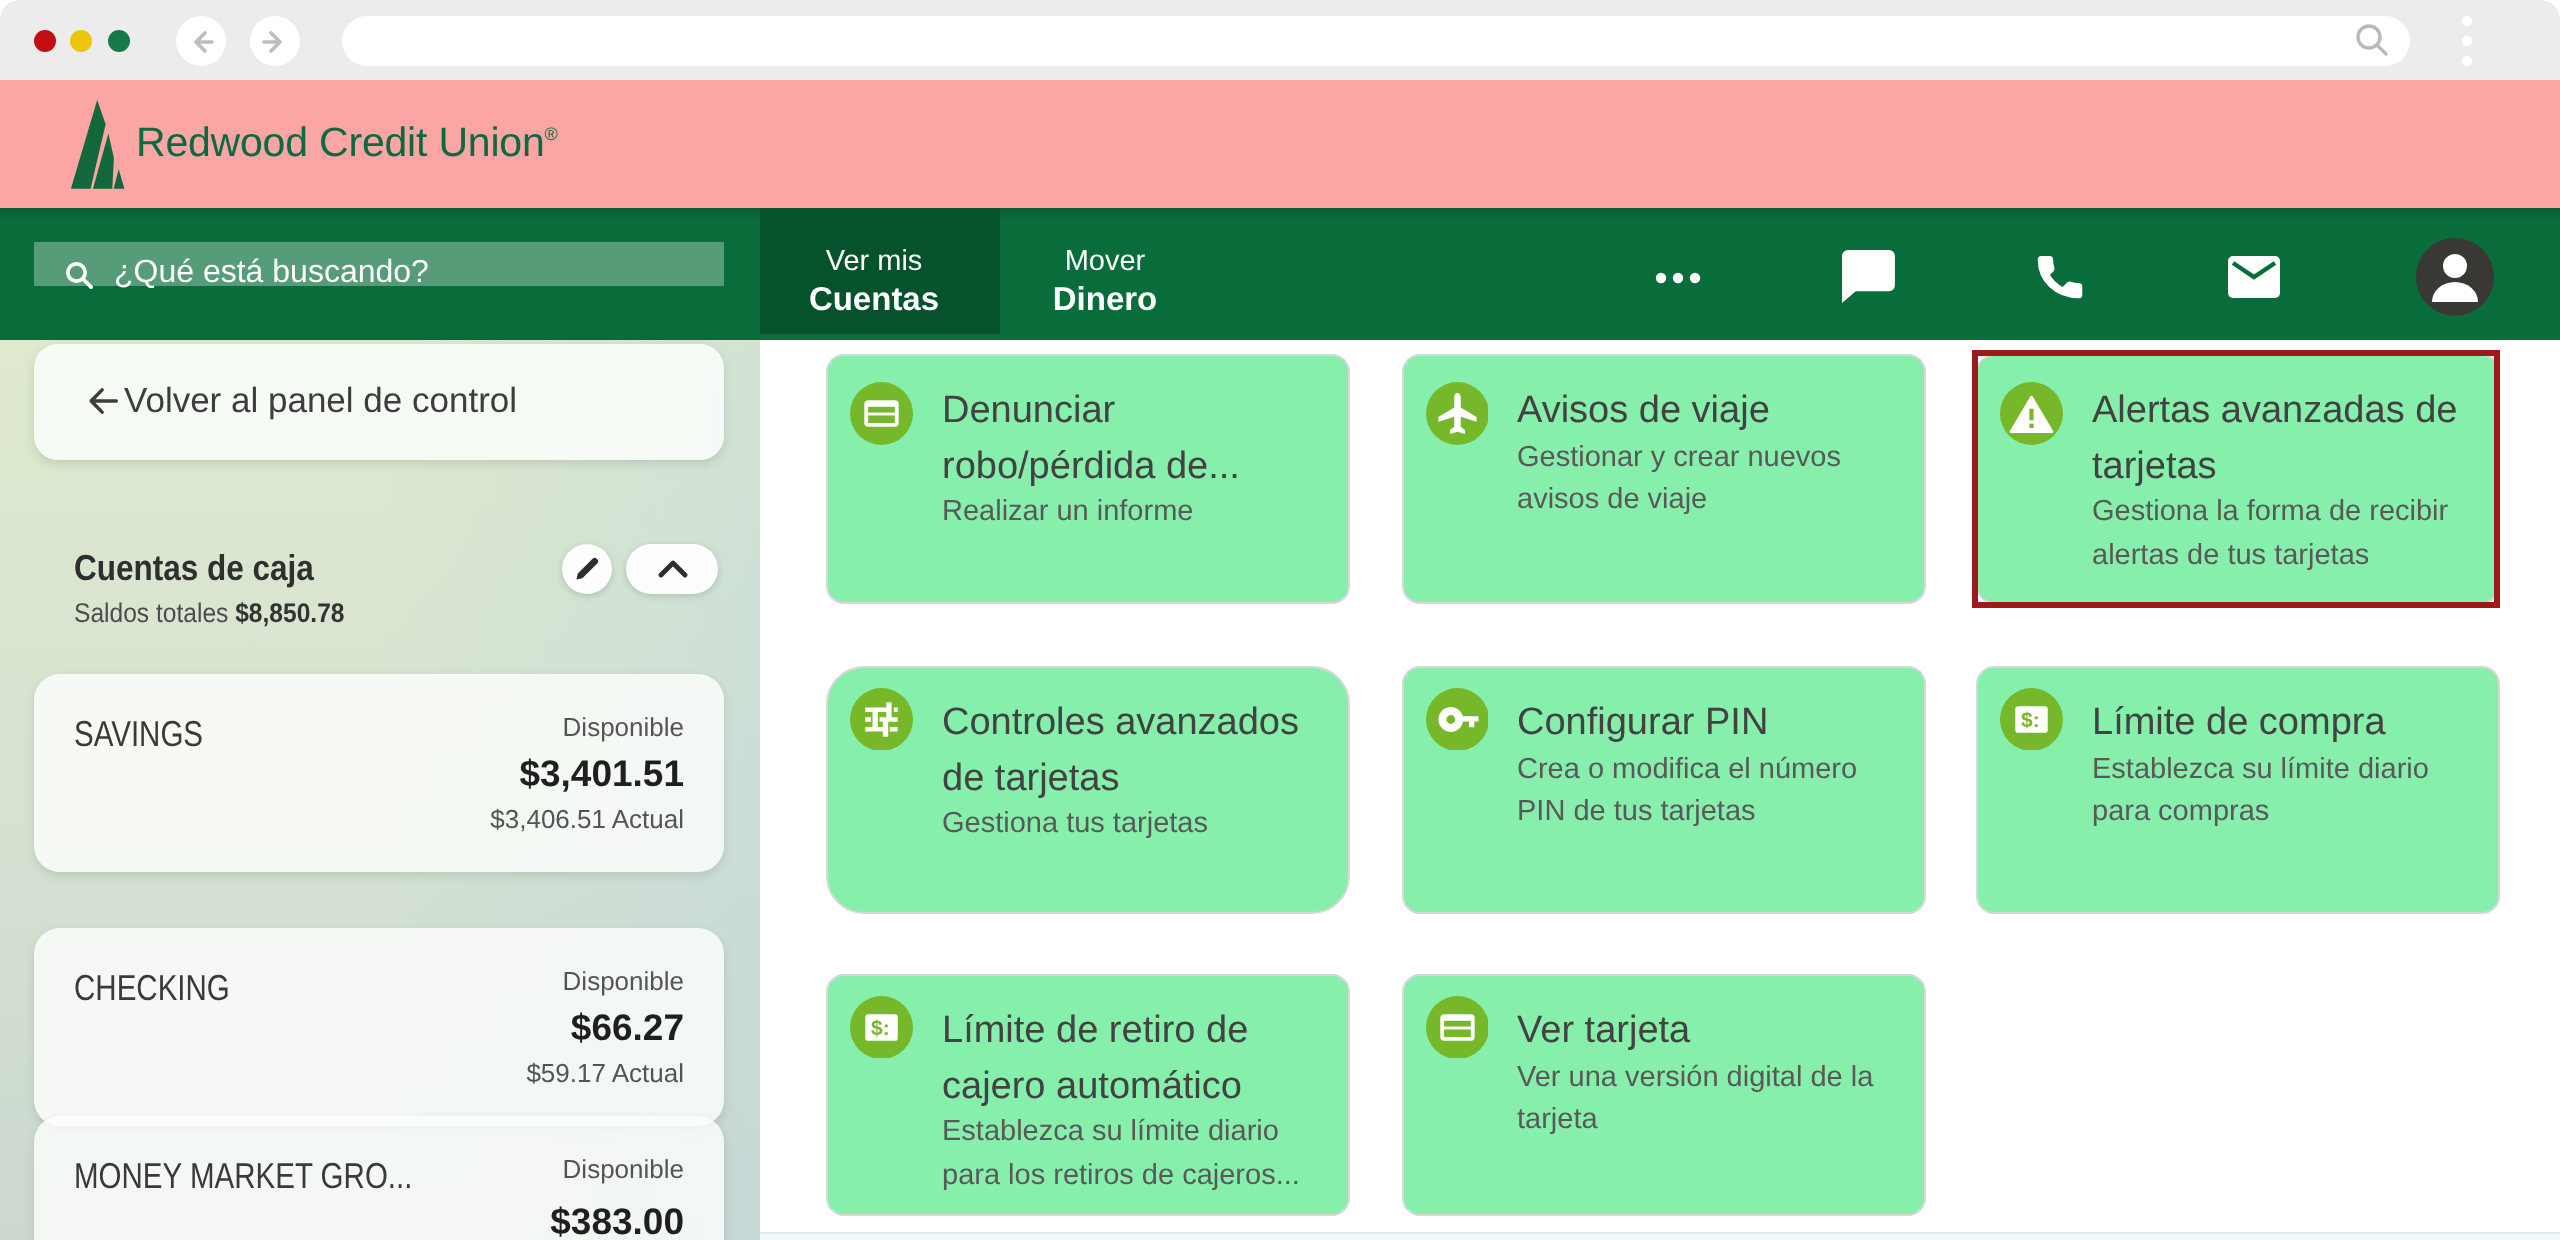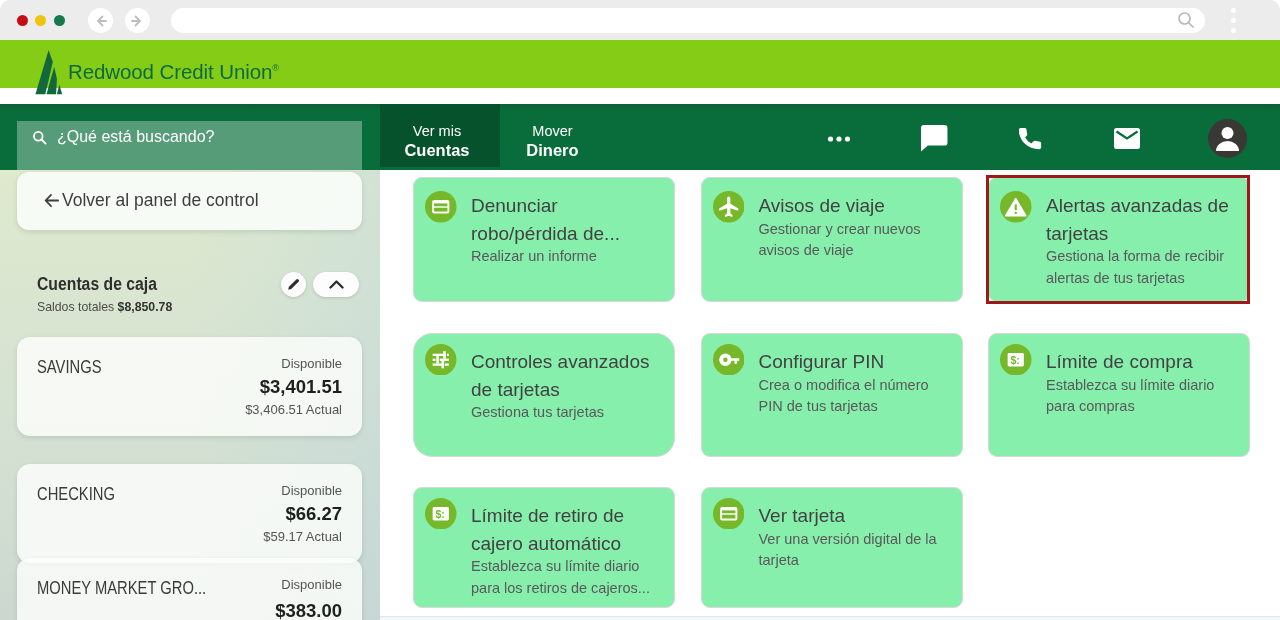--- a/index.html
+++ b/index.html
@@ -11,28 +11,28 @@
     background:#ececec; border-radius:10px 10px 0 0; }
   .tl { position:absolute; top:15px; width:11px; height:11px; border-radius:50%; }
   .navbtn { position:absolute; top:8px; width:25px; height:25px; border-radius:50%;
     background:#fff; }
   .navbtn svg { position:absolute; left:5.5px; top:5.5px; }
   #urlbar { position:absolute; left:171px; top:8px; width:1034px; height:25px;
     background:#fff; border-radius:13px; }
   #urlsearch { position:absolute; left:1176px; top:10px; }
   .mdot { position:absolute; left:1231px; width:4.5px; height:4.5px; border-radius:50%; background:#fff; }
   
-  #header { position:absolute; left:0; top:40px; width:1280px; height:48px; background:#84cc16; }
+  #header { position:absolute; left:0; top:40px; width:1280px; height:64px; background:#fca5a5; }
   #logotext { position:absolute; left:68px; top:20px; font-size:20.5px; color:#0d6a40;
     letter-spacing:-0.1px; }
   #logotext sup { font-size:9px; }
   
   #nav { position:absolute; left:0; top:104px; width:1280px; height:66px;
     background:linear-gradient(180deg,#0b5e33 0px,#086d3a 7px,#086d3a 100%); }
-  #searchpill { position:absolute; left:17px; top:17px; width:345px; height:49px;
+  #searchpill { position:absolute; left:17px; top:17px; width:345px; height:22px;
     background:rgba(255,255,255,0.32); border-radius:0; color:#fff; }
   #searchpill .ph { position:absolute; left:40px; top:7px; font-size:16px; }
   .tab { position:absolute; top:0; height:63px; color:#fff; text-align:center; }
   .tab .l1 { font-size:14.5px; margin-top:19px; line-height:17px; padding-right:6px; }
   .tab .l2 { font-size:16.5px; font-weight:bold; margin-top:1px; line-height:19px; padding-right:6px; }
   #tab1 { left:380px; width:120px; background:#06522c; }
   #tab2 { left:500px; width:111px; }
   #avatar { position:absolute; left:1208px; top:15px; width:39px; height:39px;
     border-radius:50%; background:#3a3835; }
   

